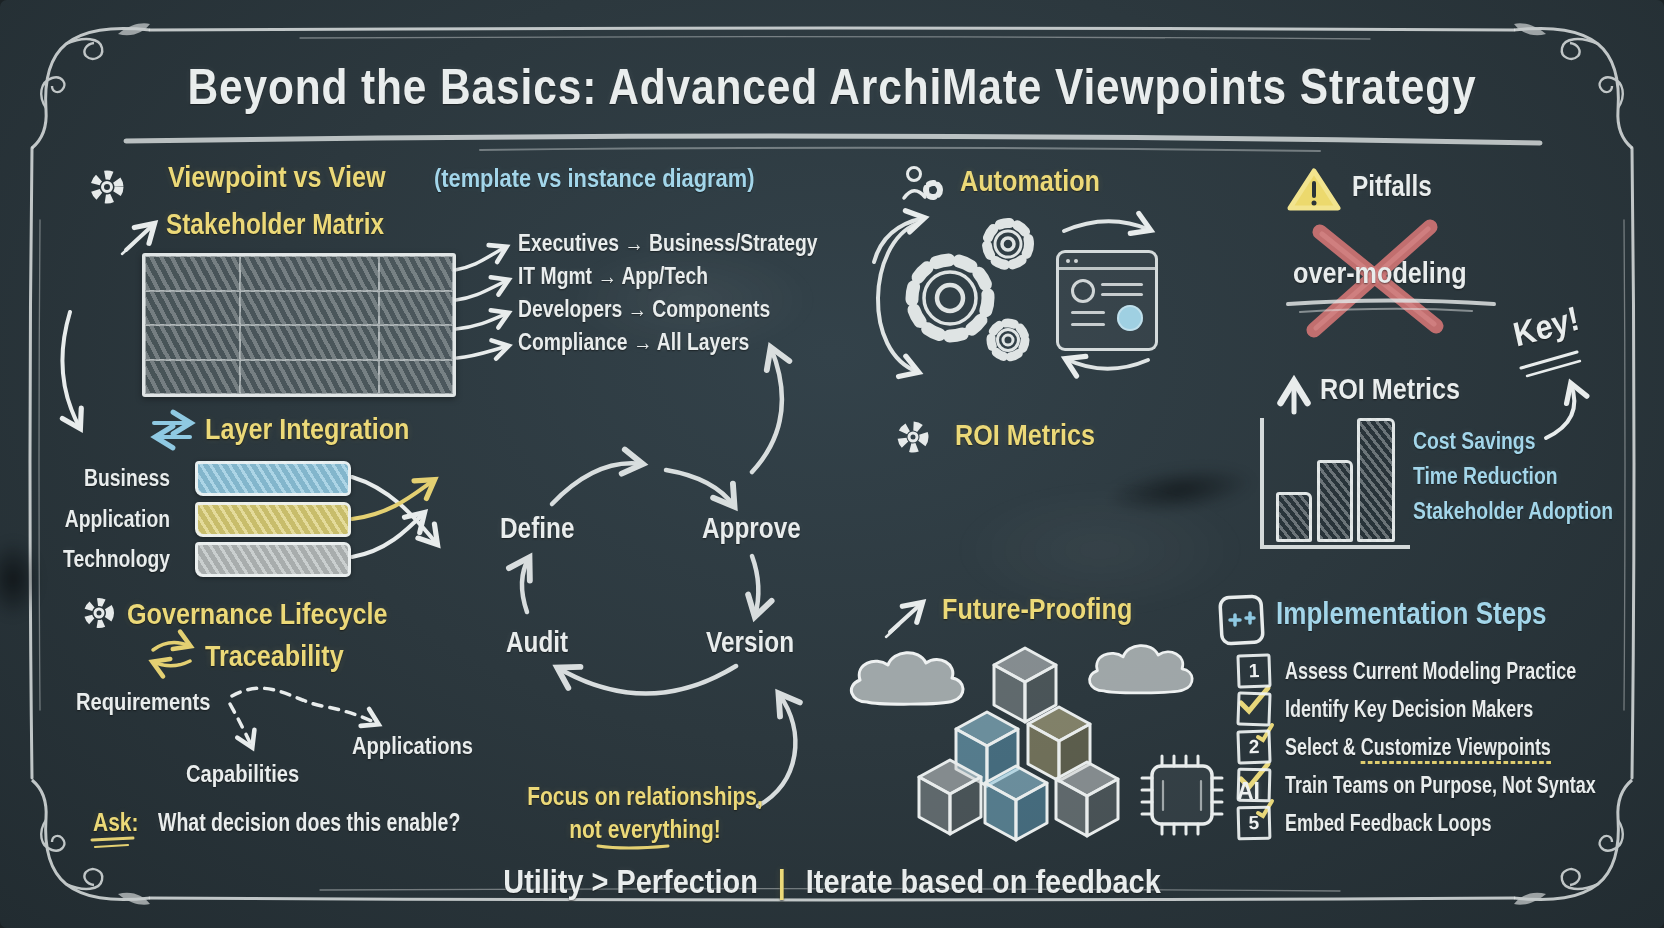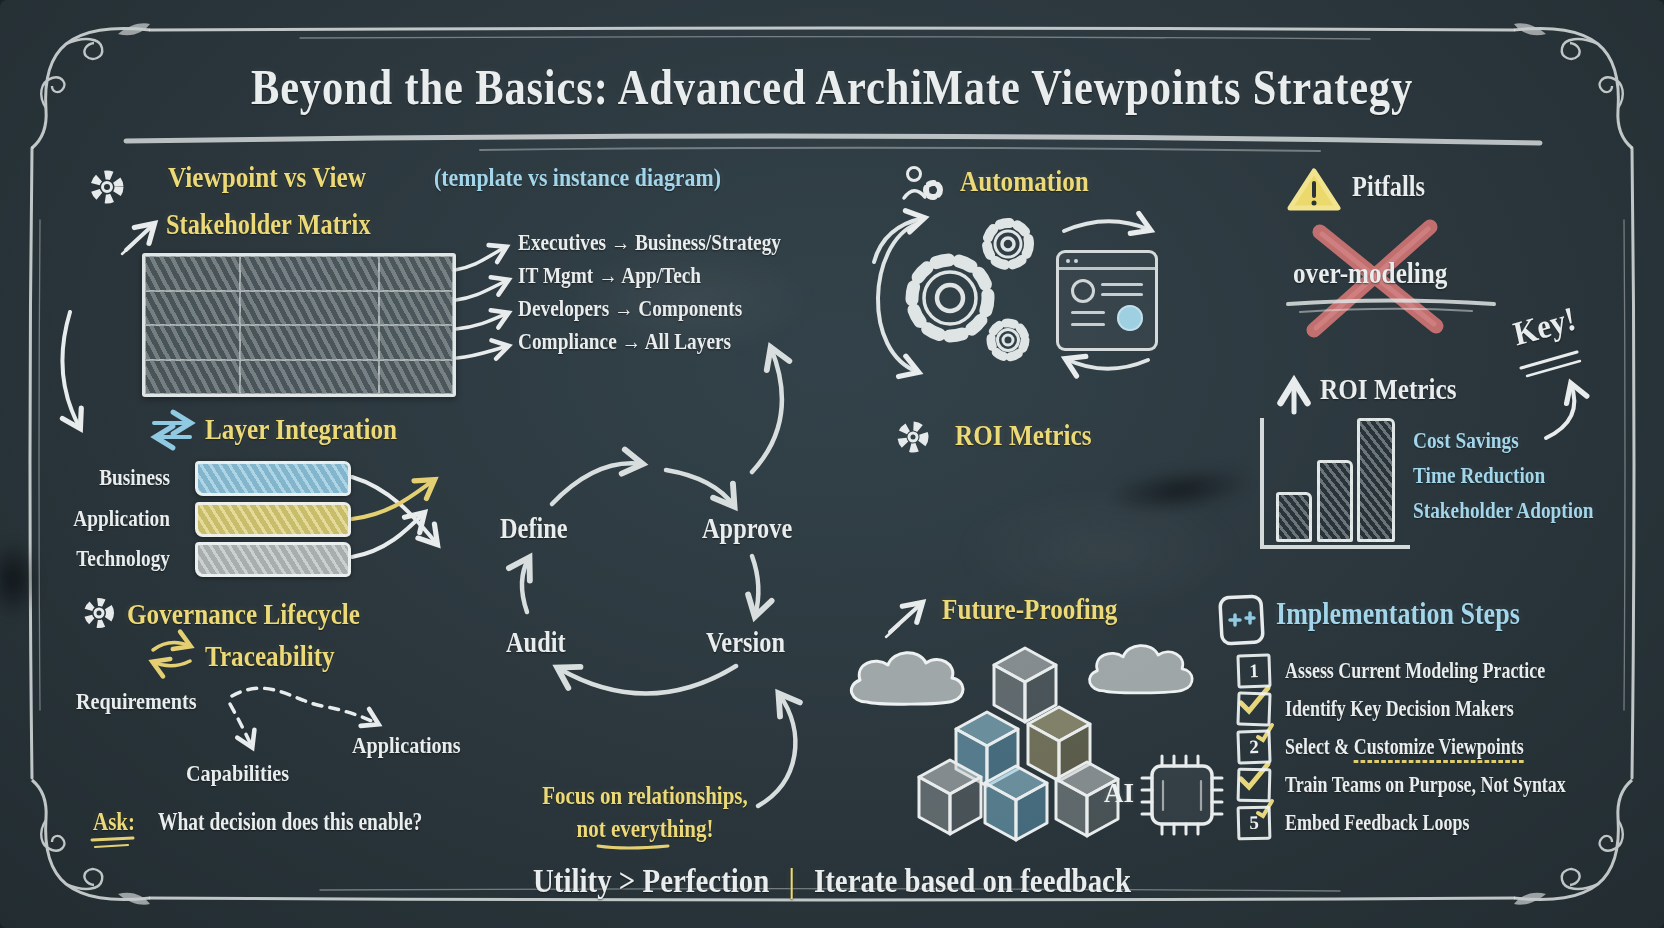--- a/index.html
+++ b/index.html
@@ -1,17 +1,17 @@
 <!DOCTYPE html>
 <html><head>
 <meta charset="utf-8">
 <style>
   html,body{margin:0;padding:0;background:#1b2225;}
   .board{position:relative;width:1664px;height:928px;overflow:hidden;
-    font-family:Liberation Serif, serif;
+    font-family:Liberation Sans, sans-serif;
     background:radial-gradient(ellipse at 50% 38%, #33424a 0%, #2c383e 48%, #222c31 100%);border-radius:7px;}
   .art{position:absolute;left:0;top:0;pointer-events:none;}
   .txt{position:absolute;font-weight:bold;white-space:nowrap;color:#e9eded;
     transform:scaleX(.84);transform-origin:0 50%;
     text-shadow:0 1px 2px rgba(0,0,0,.55),0 0 7px rgba(255,255,255,.08);}
   .ctr{left:0;width:1664px;text-align:center;transform:scaleX(.85);transform-origin:50% 50%;}
   .yel{color:#ecd978;text-shadow:0 1px 2px rgba(0,0,0,.55),0 0 7px rgba(236,217,120,.15);}
   .blu{color:#a3d6ea;text-shadow:0 1px 2px rgba(0,0,0,.55),0 0 7px rgba(163,214,234,.15);}
   .cond{transform:scaleX(.78);}
   .title{top:58px;font-size:50px;letter-spacing:1px;}
@@ -31,21 +31,21 @@
     border-radius:3px 6px 2px 2px;
     background-image:repeating-linear-gradient(52deg, rgba(255,255,255,.3) 0 3px, rgba(0,0,0,.08) 3px 7px);}
   .card{position:absolute;left:1056px;top:250px;width:96px;height:95px;
     border:3.5px solid rgba(236,240,240,.88);border-radius:9px;background:rgba(255,255,255,.04);}
   .card-top{position:absolute;left:0;right:0;top:14px;border-bottom:3px solid rgba(236,240,240,.75);}
   .card-dot{position:absolute;width:4px;height:4px;border-radius:50%;background:rgba(236,240,240,.85);top:6px;}
   .card-circle{position:absolute;left:12px;top:26px;width:18px;height:18px;border:3px solid rgba(236,240,240,.85);border-radius:50%;}
   .card-line{position:absolute;height:3px;background:rgba(236,240,240,.8);border-radius:2px;}
   .card-blue{position:absolute;left:58px;top:52px;width:26px;height:26px;border-radius:50%;background:#9fd0e2;
     box-shadow:inset 0 0 0 2px rgba(255,255,255,.35);}
-  .chip-label{position:absolute;left:1104px;top:778px;width:52px;text-align:left;font-size:27px;font-weight:bold;color:#eef1f1;
+  .chip-label{position:absolute;left:1208px;top:778px;width:52px;text-align:right;font-size:23px;font-weight:bold;color:#eef1f1;
     text-shadow:0 0 4px rgba(255,255,255,.2);}
   .stepbox{position:absolute;width:28px;height:28px;border:3px solid rgba(240,244,244,.92);border-radius:3px;
     color:#eef1f1;font-size:19px;font-weight:bold;text-align:center;line-height:28px;}
   .smudge{position:absolute;border-radius:50%;filter:blur(5px);}
   .ul-dashed{border-bottom:3px dashed #dfcd6e;padding-bottom:1px;}
   .key{transform:scaleX(.9) rotate(-14deg);transform-origin:0 50%;}
 </style>
 </head>
 <body>
 

